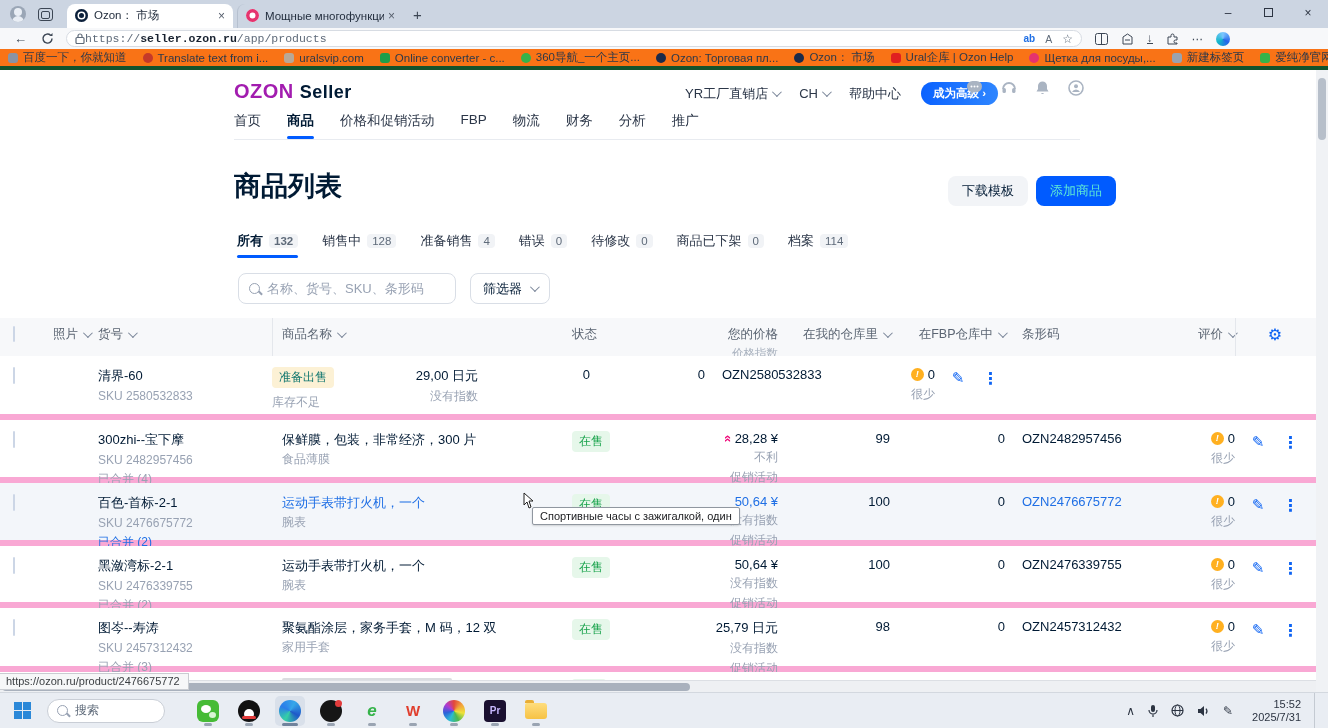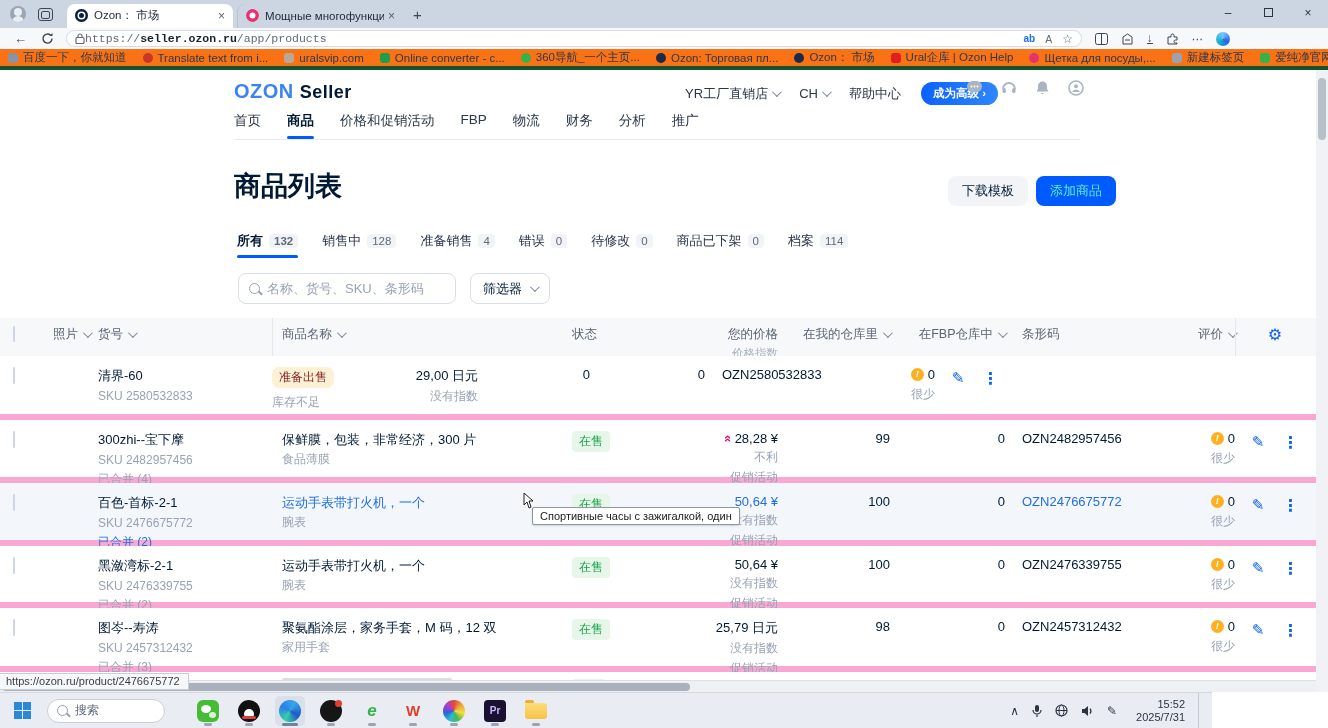--- a/index.html
+++ b/index.html
@@ -44,21 +44,21 @@
   .bookmarks { position:absolute; top:49px; left:0; width:1328px; height:21px; background:#f97316; border-bottom:4px solid #14532d; display:flex; align-items:center; padding-left:8px; }
   .bm { display:flex; align-items:center; margin-right:16px; white-space:nowrap; }
   .bm .bm-fav { width:10px; height:10px; border-radius:3px; margin-right:5px; flex:none; }
   .bm .bm-lbl { font-size:11.5px; color:#2e3949; }
   .bm-sep { width:1px; height:12px; background:#c6ccd4; margin:0 10px 0 2px; }
 
   
   .page { position:absolute; top:70px; left:0; width:1328px; height:622px; background:#fff; overflow:hidden; }
 
   .brand { position:absolute; left:234px; top:10px; font-size:20px; font-weight:bold; letter-spacing:.5px; }
-  .brand .oz { color:#3b82f6;text-align:right; } .brand .sl { color:#001a34; font-weight:bold; margin-left:6px; font-size:18px; }
+  .brand .oz { color:#a21caf;text-align:right; } .brand .sl { color:#001a34; font-weight:bold; margin-left:6px; font-size:18px; }
   .hdr-right { position:absolute; right:248px; top:12px; display:flex; align-items:center; gap:20px; }
   .hdr-item { font-size:13px; color:#2b3648; display:flex; align-items:center; gap:4px; }
   .chev { display:inline-block; width:7px; height:7px; border-right:1.5px solid #7a8699; border-bottom:1.5px solid #7a8699; transform:rotate(45deg) translateY(-2px); }
   .pill-upgrade { background:linear-gradient(90deg,#0a62ff,#2f86ff); color:#fff; font-size:11.5px; padding:4px 12px; border-radius:999px; font-weight:bold; }
   .hdr-icons { position:absolute; right:244px; top:10px; display:flex; gap:18px; }
   .hicon svg { display:block; }
 
   .mainnav { position:absolute; left:234px; top:42px; display:flex; gap:26px; }
   .mn-item { font-size:13.5px; color:#2b3648; padding-bottom:9px; position:relative; }
   .mn-item.active { font-weight:bold; color:#001a34; }
@@ -118,21 +118,21 @@
   .ph1 { background:linear-gradient(140deg,#f1ede8,#d8d3cc 60%,#9fb9c9); }
   .ph2 { background:linear-gradient(140deg,#efe6c8,#e3d6a8 55%,#cdbd8a); }
   .ph3 { background:linear-gradient(150deg,#262422,#14110f 70%,#0c0a09); }
   .ph4 { background:linear-gradient(150deg,#23201e,#120f0d 70%,#0a0908); }
   .ph5 { background:linear-gradient(140deg,#c9cec6,#aab3a7 60%,#8d998e); }
   .pname { font-size:13px; color:#001a34; line-height:17px; }
   .pname.link { color:#1f6fe5; }
   .pcat { font-size:12px; color:#98a2b3; margin-top:3px; }
   .badge { display:inline-block; font-size:12px; border-radius:4px; padding:2px 7px; }
   .badge.ok { background:#e6f7ea; color:#17a24a; }
-  .badge.warn { background:#fcf1d5; color:#7f1d1d;border-radius:7px; }
+  .badge.warn { background:#fcf1d5; color:#0f766e; }
   .status-note { font-size:12px; color:#98a2b3; margin-top:6px; }
   .price-main { font-size:13px; color:#001a34; white-space:nowrap; }
   .price-main.blue { color:#1f6fe5; }
   .price-note { font-size:12px; color:#98a2b3; margin-top:3px; }
   .parrows { display:inline-block; color:#ef0a7a; font-weight:bold; transform:rotate(90deg); font-size:13px; margin-right:2px; }
   .num { font-size:13px; color:#001a34; }
   .bcode { font-size:13px; color:#001a34; }
   .bcode.blue { color:#1f6fe5; }
   .rateline { display:flex; justify-content:flex-end; align-items:center; gap:4px; }
   .warn-dot { width:13px; height:13px; border-radius:50%; background:#ffb020; color:#fff; font-size:9px; font-weight:bold; text-align:center; line-height:13px; }
@@ -148,21 +148,21 @@
   .cursor { position:absolute; left:519px; top:422px; }
 
   .statuschip { position:absolute; left:0; top:603px; background:#f6f7f8; border:1px solid #c9ccd1; border-left:none; font-size:11px; color:#3c4043; padding:1px 8px 2px 6px; z-index:6; }
 
   .hscroll { position:absolute; left:0; top:610px; width:1316px; height:12px; background:#eef0f3; border-top:1px solid #dcdfe4; z-index:5; }
   .hthumb { position:absolute; left:2px; top:2px; width:688px; height:8px; background:#a9b1bd; border-radius:4px; }
   .vscroll { position:absolute; right:0; top:0; width:12px; height:622px; background:#f0f2f5; }
   .vthumb { position:absolute; right:2px; top:8px; width:8px; height:62px; background:#b7bfca; border-radius:4px; }
 
   
-  .taskbar { position:absolute; left:0; top:692px; width:1212px; height:36px; background:#e9edf3; border-top:1px solid #d3d8df; display:flex; align-items:center; }
+  .taskbar { position:absolute; left:0; top:692px; width:1328px; height:36px; background:#e9edf3; border-top:1px solid #d3d8df; display:flex; align-items:center; }
   .winlogo { width:17px; height:17px; margin-left:14px; display:grid; grid-template-columns:8px 8px; grid-gap:1px; }
   .winlogo i { background:#2b88d8; width:8px; height:8px; }
   .tb-search { width:118px; height:24px; margin-left:16px; background:#fff; border:1px solid #c9ced6; border-radius:13px; display:flex; align-items:center; padding:0 9px; }
   .tb-search span { font-size:12px; color:#5f6b7a; }
   .apps { display:flex; margin-left:28px; gap:11px; }
   .app { width:30px; height:30px; display:flex; align-items:center; justify-content:center; position:relative; border-radius:5px; }
   .app::after { content:""; position:absolute; bottom:0px; left:11px; width:8px; height:3px; border-radius:2px; background:#9aa4b2; }
   .app.active { background:#d9e0ea; }
   .app.active::after { left:7px; width:16px; background:#70829c; }
   .ic { width:22px; height:22px; border-radius:50%; }

